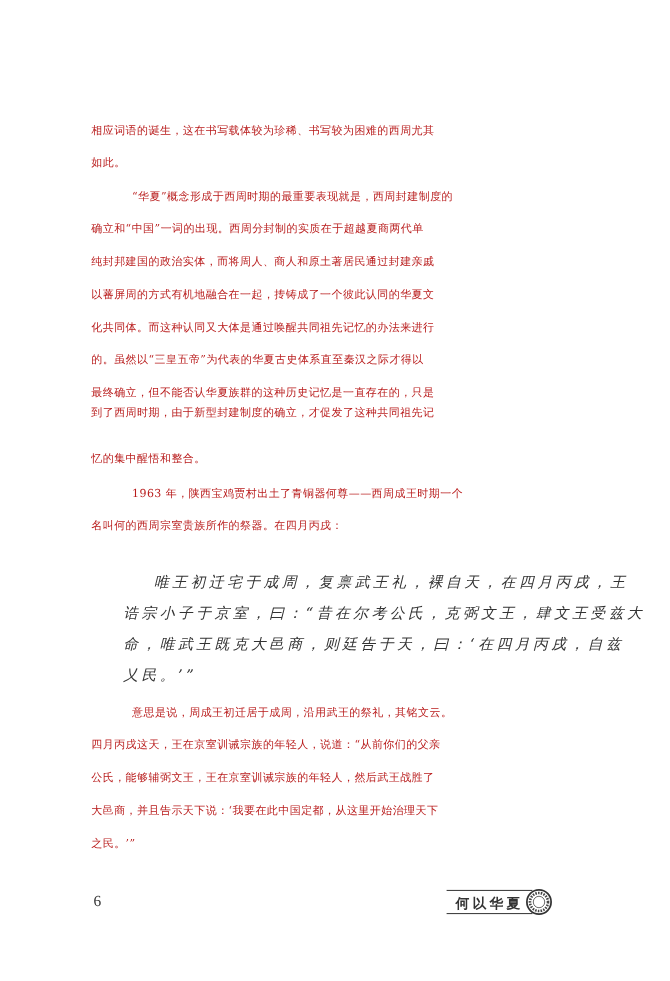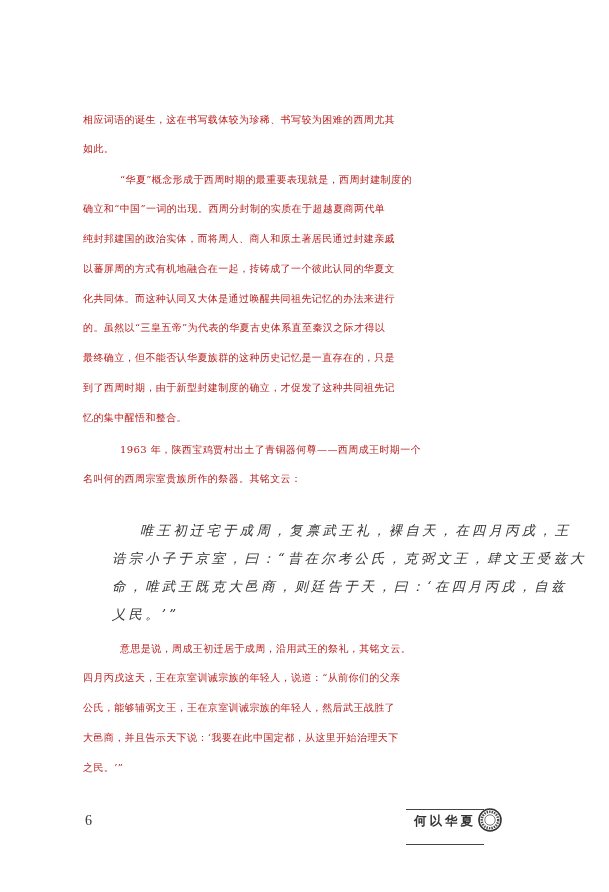--- a/index.html
+++ b/index.html
@@ -8,21 +8,21 @@
   .page { position: absolute; left: 0; top: 0; width: 609px; height: 892px; }
   .body-text { position: absolute; left: 83px; width: 412px; }
   .line { position: absolute; left: 0; height: 24px; line-height: 24px; font-size: 10px;
           white-space: nowrap; letter-spacing: 0.4px; color: #b91c1c; }
   .line.indent { left: 37px; text-align: right; }
   .quote-line { position: absolute; height: 22px; line-height: 22px; font-size: 13.4px;
                 white-space: nowrap; letter-spacing: 3.2px; color: #333; font-style: italic; }
   .footer-num { position: absolute; left: 85px; top: 813px; font-size: 14px;
                 font-family: "Liberation Serif", serif; color: #333; }
   .footer-title-wrap { position: absolute; left: 406px; top: 809px; width: 100px; height: 28px; }
-  .footer-title { position: absolute; left: 0; top: 0; width: 78px; height: 36px;
+  .footer-title { position: absolute; left: 0; top: 0; width: 78px; height: 22px;
                   border-top: 1.3px solid #444; border-bottom: 1.3px solid #444;
                   font-size: 12.5px; line-height: 22px; letter-spacing: 3px; color: #333;
                   padding-left: 8px; box-sizing: border-box; font-weight: bold;
                   font-family: "DejaVu Sans", sans-serif; }
   .footer-emblem { position: absolute; left: 72px; top: -1px; width: 24px; height: 24px; }
 </style>
 </head>
 <body>
 
 <div class="page">
@@ -32,25 +32,25 @@
     <div class="line" style="top:108px">相应词语的诞生，这在书写载体较为珍稀、书写较为困难的西周尤其</div>
     <div class="line" style="top:137px">如此。</div>
 
     <div class="line indent" style="top:168px">“华夏”概念形成于西周时期的最重要表现就是，西周封建制度的</div>
     <div class="line" style="top:197px">确立和“中国”一词的出现。西周分封制的实质在于超越夏商两代单</div>
     <div class="line" style="top:227px">纯封邦建国的政治实体，而将周人、商人和原土著居民通过封建亲戚</div>
     <div class="line" style="top:257px">以蕃屏周的方式有机地融合在一起，抟铸成了一个彼此认同的华夏文</div>
     <div class="line" style="top:287px">化共同体。而这种认同又大体是通过唤醒共同祖先记忆的办法来进行</div>
     <div class="line" style="top:316px">的。虽然以“三皇五帝”为代表的华夏古史体系直至秦汉之际才得以</div>
     <div class="line" style="top:346px">最终确立，但不能否认华夏族群的这种历史记忆是一直存在的，只是</div>
-    <div class="line" style="top:376px">到了西周时期，由于新型封建制度的确立，才促发了这种共同祖先记</div>
+    <div class="line" style="top:364px">到了西周时期，由于新型封建制度的确立，才促发了这种共同祖先记</div>
     <div class="line" style="top:406px">忆的集中醒悟和整合。</div>
 
     <div class="line indent" style="top:438px">1963 年，陕西宝鸡贾村出土了青铜器何尊——西周成王时期一个</div>
-    <div class="line" style="top:467px">名叫何的西周宗室贵族所作的祭器。其铭文云：</div>
+    <div class="line" style="top:467px">名叫何的西周宗室贵族所作的祭器。在四月丙戌：</div>
   </div>
 
   <div>
     <div class="quote-line" style="left:140px; top:520px">唯王初迁宅于成周，复禀武王礼，裸自天，在四月丙戌，王</div>
     <div class="quote-line" style="left:112px; top:548px">诰宗小子于京室，曰：“昔在尔考公氏，克弼文王，肆文王受兹大</div>
     <div class="quote-line" style="left:112px; top:576px">命，唯武王既克大邑商，则廷告于天，曰：‘在四月丙戌，自兹</div>
     <div class="quote-line" style="left:112px; top:604px">乂民。’”</div>
   </div>
 
   <div class="body-text">

